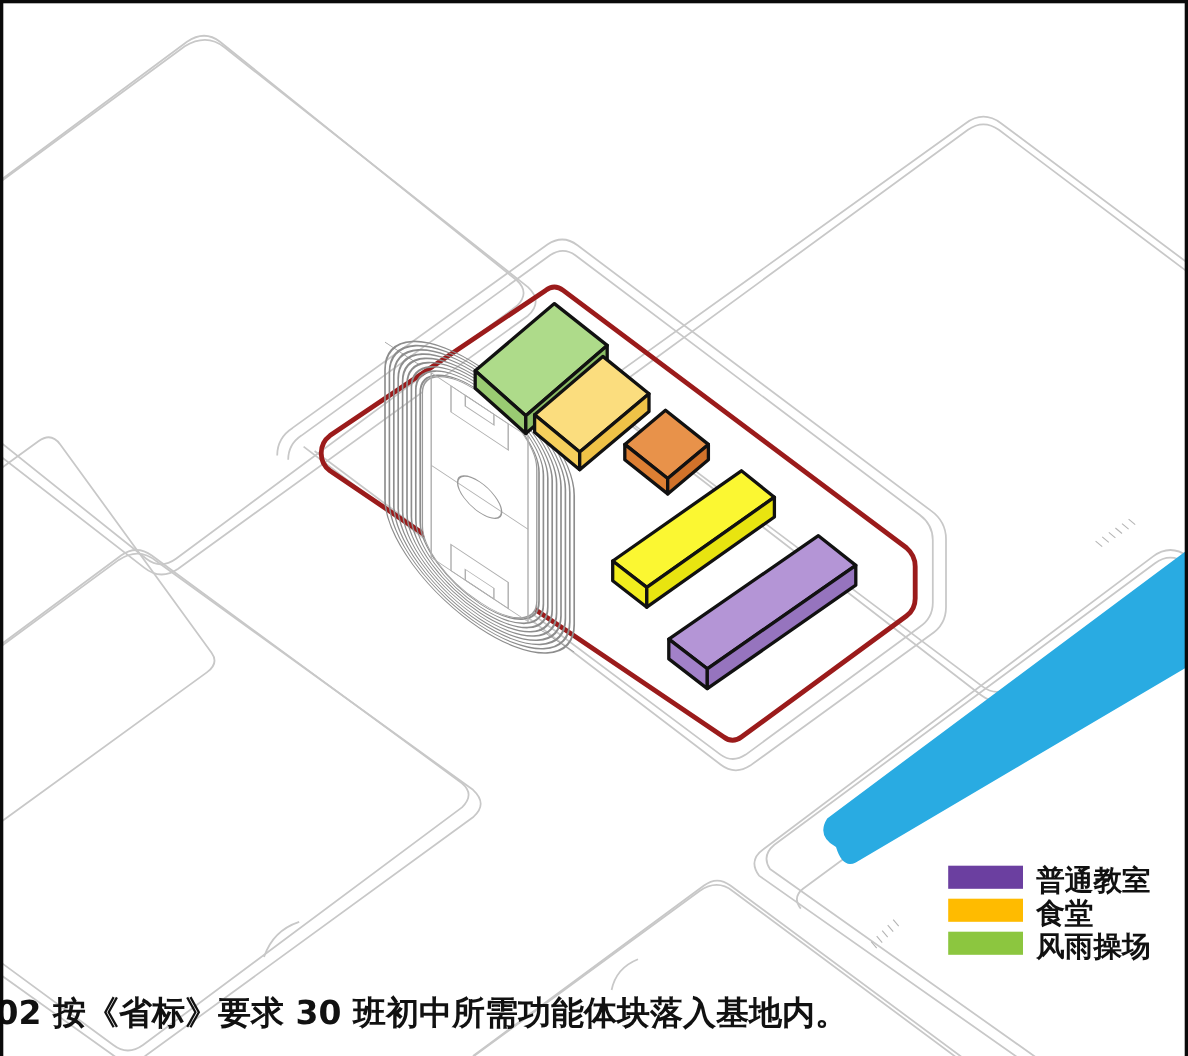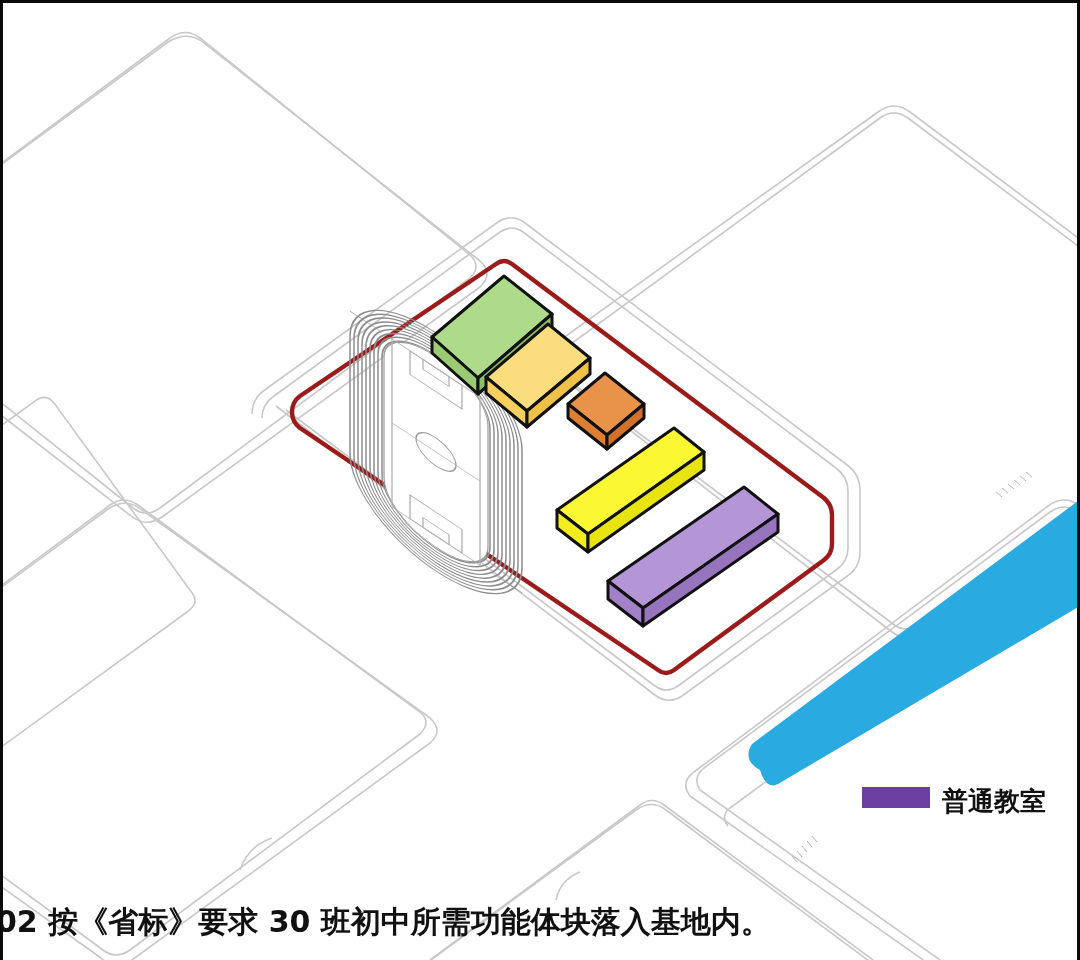--- a/index.html
+++ b/index.html
@@ -202,20 +202,28 @@
       <polygon points="643,608 778,514 778,532 643,626" fill="#9674BE"></polygon>
     </g>
 
   </svg>
 
   <div class="legend">
     <div class="legend-row">
       <span class="legend-swatch" style="background:#6B3FA0"></span>
       <span class="legend-label">普通教室</span>
     </div>
+    <div class="legend-row">
+      <span class="legend-swatch" style="background:#FFBB00"></span>
+      <span class="legend-label">食堂</span>
+    </div>
+    <div class="legend-row">
+      <span class="legend-swatch" style="background:#8CC63F"></span>
+      <span class="legend-label">风雨操场</span>
+    </div>
   </div>
 
   <div class="caption">02 按《省标》要求 30 班初中所需功能体块落入基地内。</div>
 
   <div class="frame-left"></div>
   <div class="frame-top"></div>
   <div class="frame-right"></div>
 
 </div>
 

